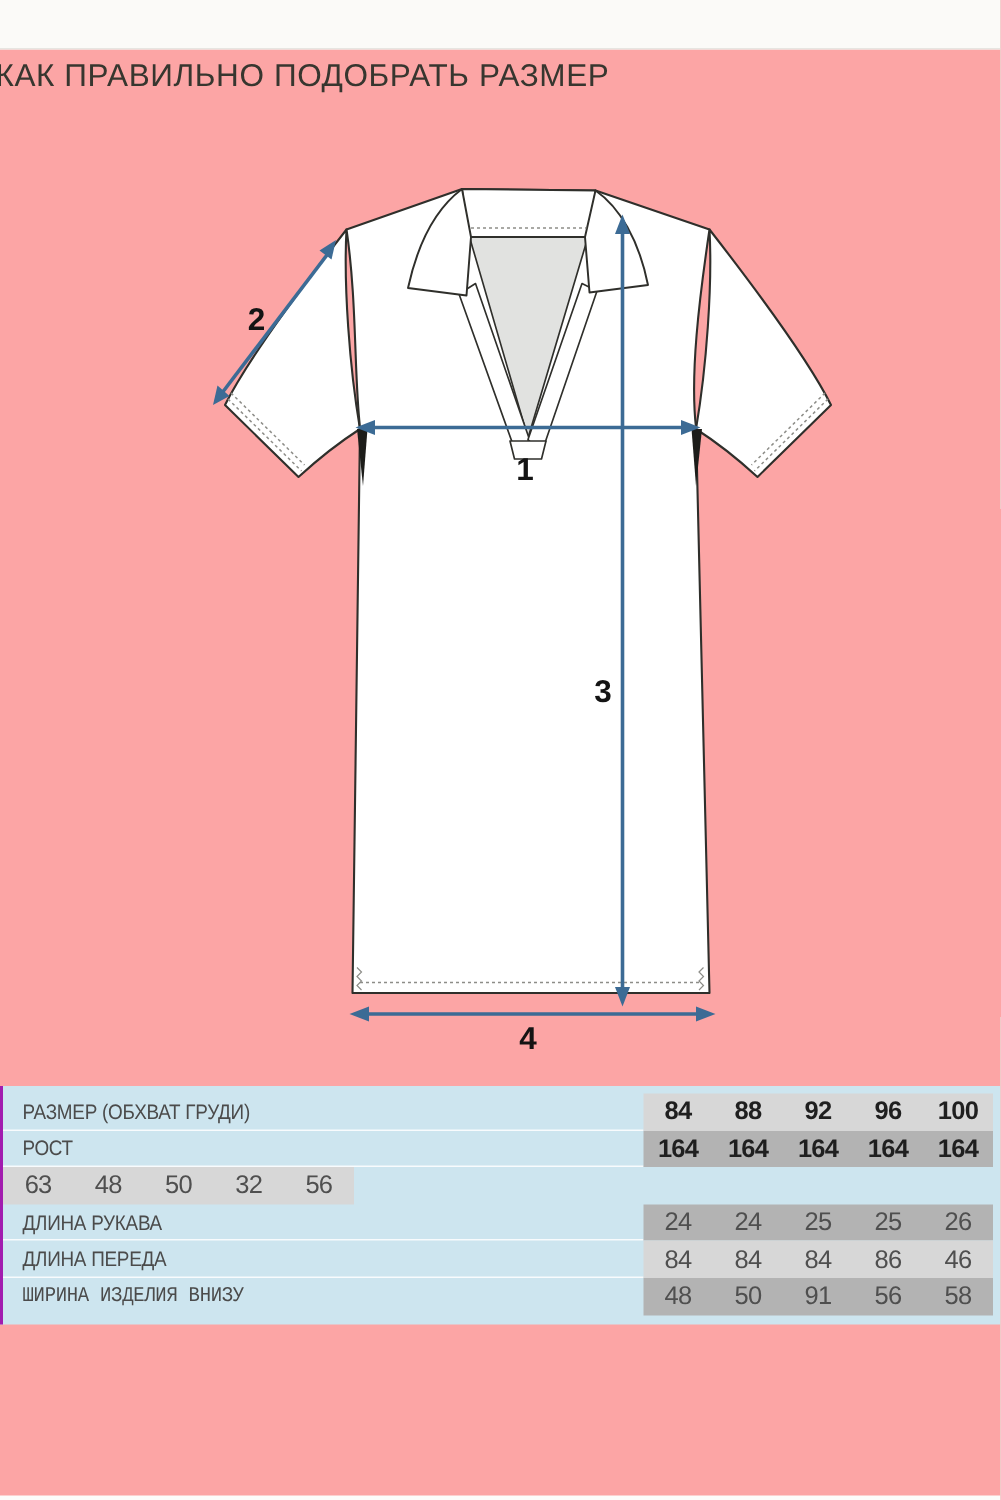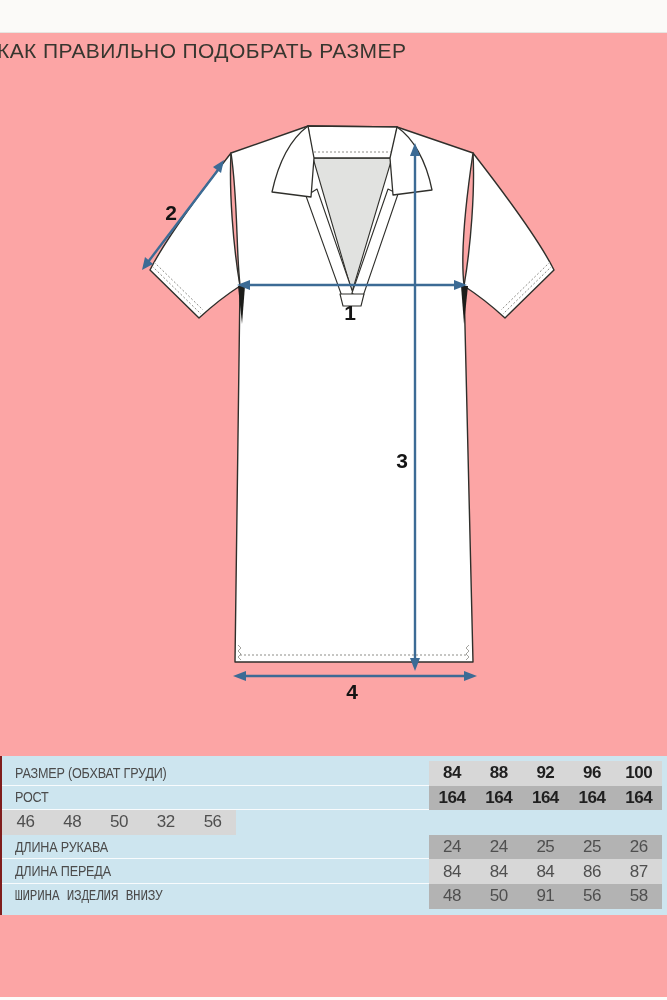--- a/index.html
+++ b/index.html
@@ -16,24 +16,23 @@
     font-size:21px; font-weight:400; letter-spacing:.4px;
     color:#37362f; white-space:nowrap;
   }
   svg.drawing{ position:absolute; left:0; top:0; }
   svg text.mnum{ font-family:"Liberation Sans",sans-serif; font-weight:700;
     font-size:21px; fill:#141414; }
 
   
   .size-table{
     position:absolute; left:0; top:724px; width:667px; height:159px;
-    background:#cde5ef; border-left:2px solid #7f1d1d;
+    background:#cde5ef; border-left:2px solid #a21caf;
     display:flex; flex-direction:column; justify-content:center;
     padding:5px 0;
-    margin-top:32px;
   }
   .t-row{ display:flex; height:24.6px; }
   .t-label{
     width:428px; display:flex; align-items:center; padding-left:13px;
     font-size:14px; color:#4b4b4b; letter-spacing:-0.2px; white-space:nowrap;
     border-bottom:1.5px solid rgba(255,255,255,.85);
     overflow:hidden;
   }
   .t-label > span{ transform:scaleX(.9); transform-origin:left center; display:inline-block; }
   .t-row.last .t-label{ border-bottom:none;font-family:Liberation Mono, monospace; }
@@ -153,21 +152,21 @@
     <div class="t-vals band-dark bold">
             <div class="t-cell">164</div>
             <div class="t-cell">164</div>
             <div class="t-cell">164</div>
             <div class="t-cell">164</div>
             <div class="t-cell">164</div>
           </div>
   </div>
         <div class="t-row">
     <div class="t-vals band-light">
-            <div class="t-cell">46</div>
+            <div class="t-cell">63</div>
             <div class="t-cell">48</div>
             <div class="t-cell">50</div>
             <div class="t-cell">32</div>
             <div class="t-cell">56</div>
           </div>
   </div>
         <div class="t-row">
     <div class="t-label">
             <span>ДЛИНА РУКАВА</span>
           </div>
@@ -181,21 +180,21 @@
   </div>
         <div class="t-row">
     <div class="t-label">
             <span>ДЛИНА ПЕРЕДА</span>
           </div>
     <div class="t-vals band-light">
             <div class="t-cell">84</div>
             <div class="t-cell">84</div>
             <div class="t-cell">84</div>
             <div class="t-cell">86</div>
-            <div class="t-cell">87</div>
+            <div class="t-cell">46</div>
           </div>
   </div>
         <div class="t-row last">
     <div class="t-label">
             <span>ШИРИНА ИЗДЕЛИЯ ВНИЗУ</span>
           </div>
     <div class="t-vals band-dark">
             <div class="t-cell">48</div>
             <div class="t-cell">50</div>
             <div class="t-cell">91</div>

